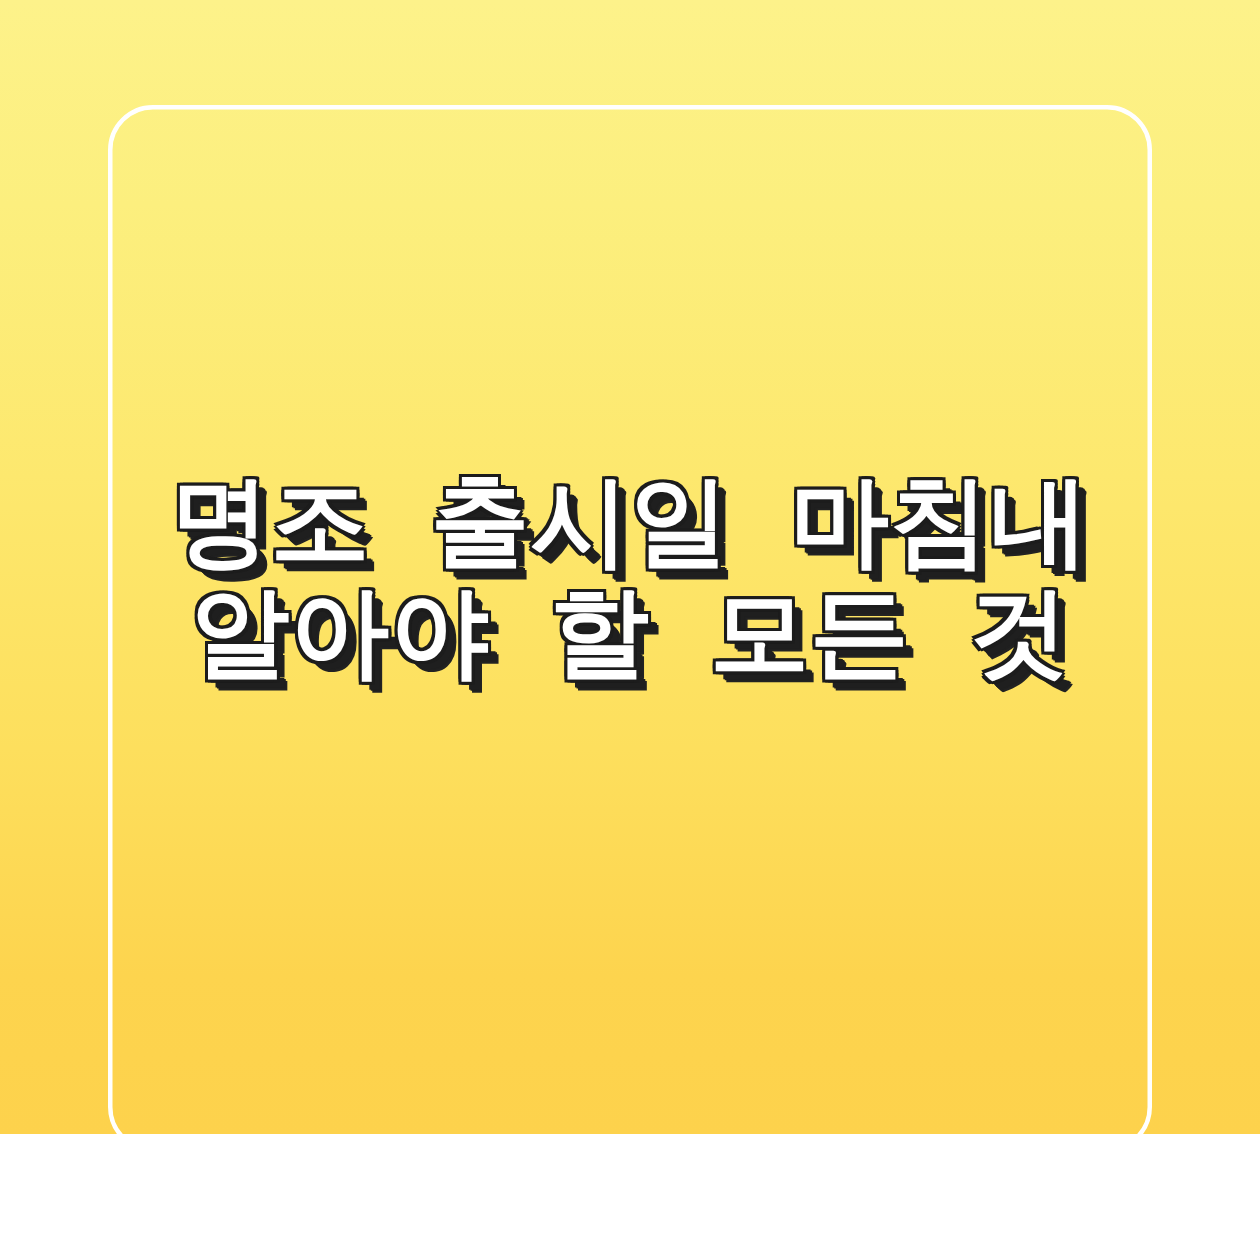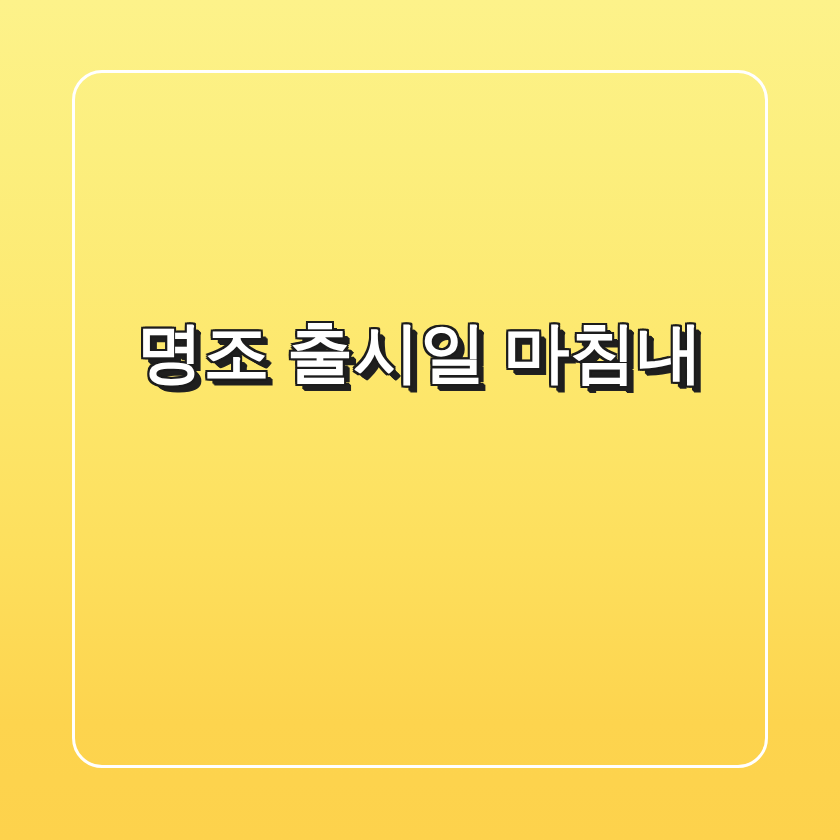--- a/index.html
+++ b/index.html
@@ -5,23 +5,23 @@
 <style>
   html, body {
     margin: 0;
     padding: 0;
     background: #ffffff;
   }
 
   .canvas {
     position: relative;
     width: 840px;
-    height: 840px;
+    height: 756px;
     overflow: hidden;
-    font-family: Liberation Serif, serif;
+    font-family: Liberation Mono, monospace;
     background: linear-gradient(180deg,
         #fdf28a 0%,
         #fcef7e 18%,
         #fde86e 42%,
         #fddf5d 66%,
         #fdd44e 86%,
         #fdd24c 100%);
   }
 
   
@@ -76,15 +76,16 @@
 </style>
 </head>
 <body>
 
 <div class="canvas">
 
   <div class="frame"></div>
 
   <div class="headline">
     <span class="headline-line">명조 출시일 마침내</span>
+    <span class="headline-line">알아야 할 모든 것</span>
   </div>
 
 </div>
 
 </body></html>

